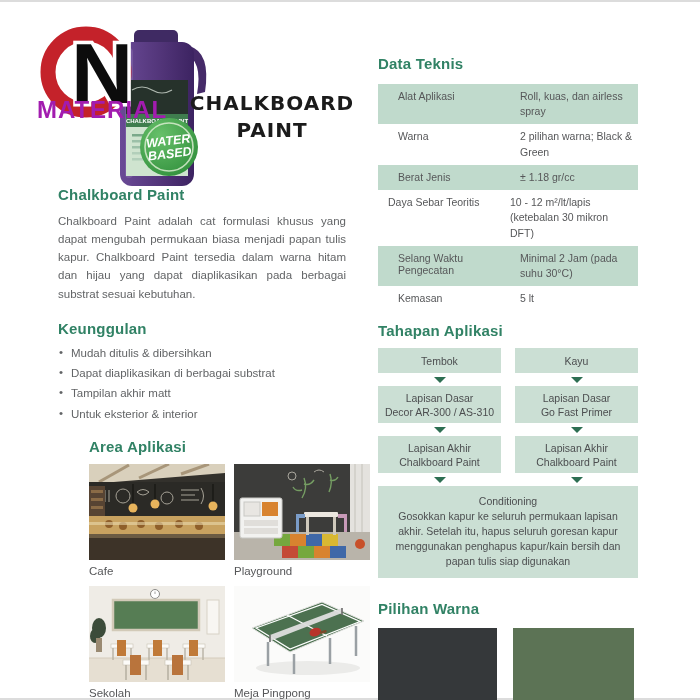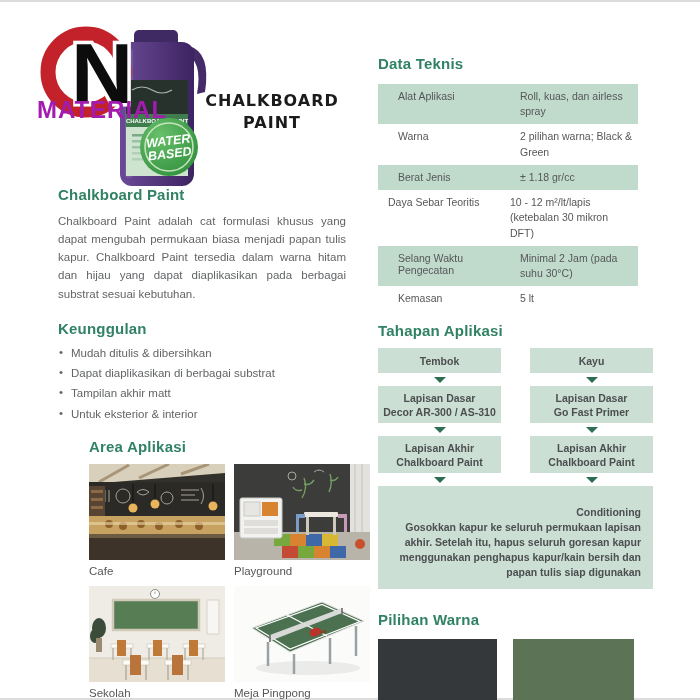--- a/index.html
+++ b/index.html
@@ -15,21 +15,21 @@
 
   
   .header{position:absolute; left:30px; top:16px; width:330px; height:175px;}
   .can{position:absolute; left:62px; top:8px;}
   .logo{position:absolute; left:0; top:4px;}
   .logo-material{position:absolute; left:4px; top:80px; width:136px; text-align:center;
     font-size:24px; font-weight:bold; color:#a21caf; letter-spacing:1px;}
   .badge{position:absolute; left:108px; top:100px;}
   .title{position:absolute; left:156px; top:74px; width:172px; text-align:center;
     font-family:"DejaVu Sans", sans-serif; font-weight:bold; color:#1b1b1b;
-    font-size:16px; line-height:1.35; letter-spacing:1px;}
+    font-size:20px; line-height:1.35; letter-spacing:1px;}
 
   
   .col-left{position:absolute; left:58px; top:186px; width:288px;}
   .col-right{position:absolute; left:378px; top:55px; width:260px;}
   h2.sec{font-size:15px; font-weight:bold; color:var(--accent); letter-spacing:.2px;}
 
   .intro-body{margin-top:9px; font-size:11.5px; line-height:1.58; text-align:justify; color:var(--text-gray);}
 
   .adv{margin-top:17px;}
   .adv ul{margin-top:8px; list-style:none;}
@@ -45,29 +45,29 @@
   
   .ttable{margin-top:12px; width:260px; font-size:10.5px; color:var(--label-gray);}
   .trow{display:flex; align-items:flex-start; padding:5px 0 5px 10px;}
   .trow.green{background:var(--row-green);}
   .trow .tlabel{width:122px; flex:none; padding-right:6px; padding-top:1px;}
   .trow .tval{flex:1; line-height:1.45; padding-right:4px;}
   .r1{min-height:24px;padding-left:20px;} .r4{min-height:36px;justify-content:flex-end;}
 
   
   .steps{margin-top:11px;}
-  .steps-grid{margin-top:9px; display:grid; grid-template-columns:123px 123px; column-gap:29px;font-weight:bold;}
+  .steps-grid{margin-top:9px; display:grid; grid-template-columns:123px 123px; column-gap:14px;}
   .sbox{background:var(--box-green); color:#4c4e50; font-size:10.5px; text-align:center;
     display:flex; flex-direction:column; justify-content:center; line-height:1.35; padding:3px 4px;}
   .sbox.h1{height:25px;} .sbox.h2{height:37px;}
   .arrow{height:13px; display:flex; align-items:center; justify-content:center;}
   .arrow i{display:block; width:0; height:0; border-left:6px solid transparent;
     border-right:6px solid transparent; border-top:6px solid var(--arrow-green);}
-  .cond{grid-column:1 / span 2; background:var(--box-green); color:#4c4e50; text-align:right;
-    font-size:10.5px; line-height:1.42; padding:19px 12px 9px;}
+  .cond{grid-column:1 / span 2; background:var(--box-green); color:#4c4e50; text-align:center;
+    font-size:10.5px; line-height:1.42; padding:8px 12px 9px;}
 
   
   .warna{margin-top:22px;}
   .swatch-grid{margin-top:11px; display:grid; grid-template-columns:119px 121px; column-gap:16px;}
   .swatch{height:97px;}
 </style>
 </head>
 <body>
 
 <div class="page">

